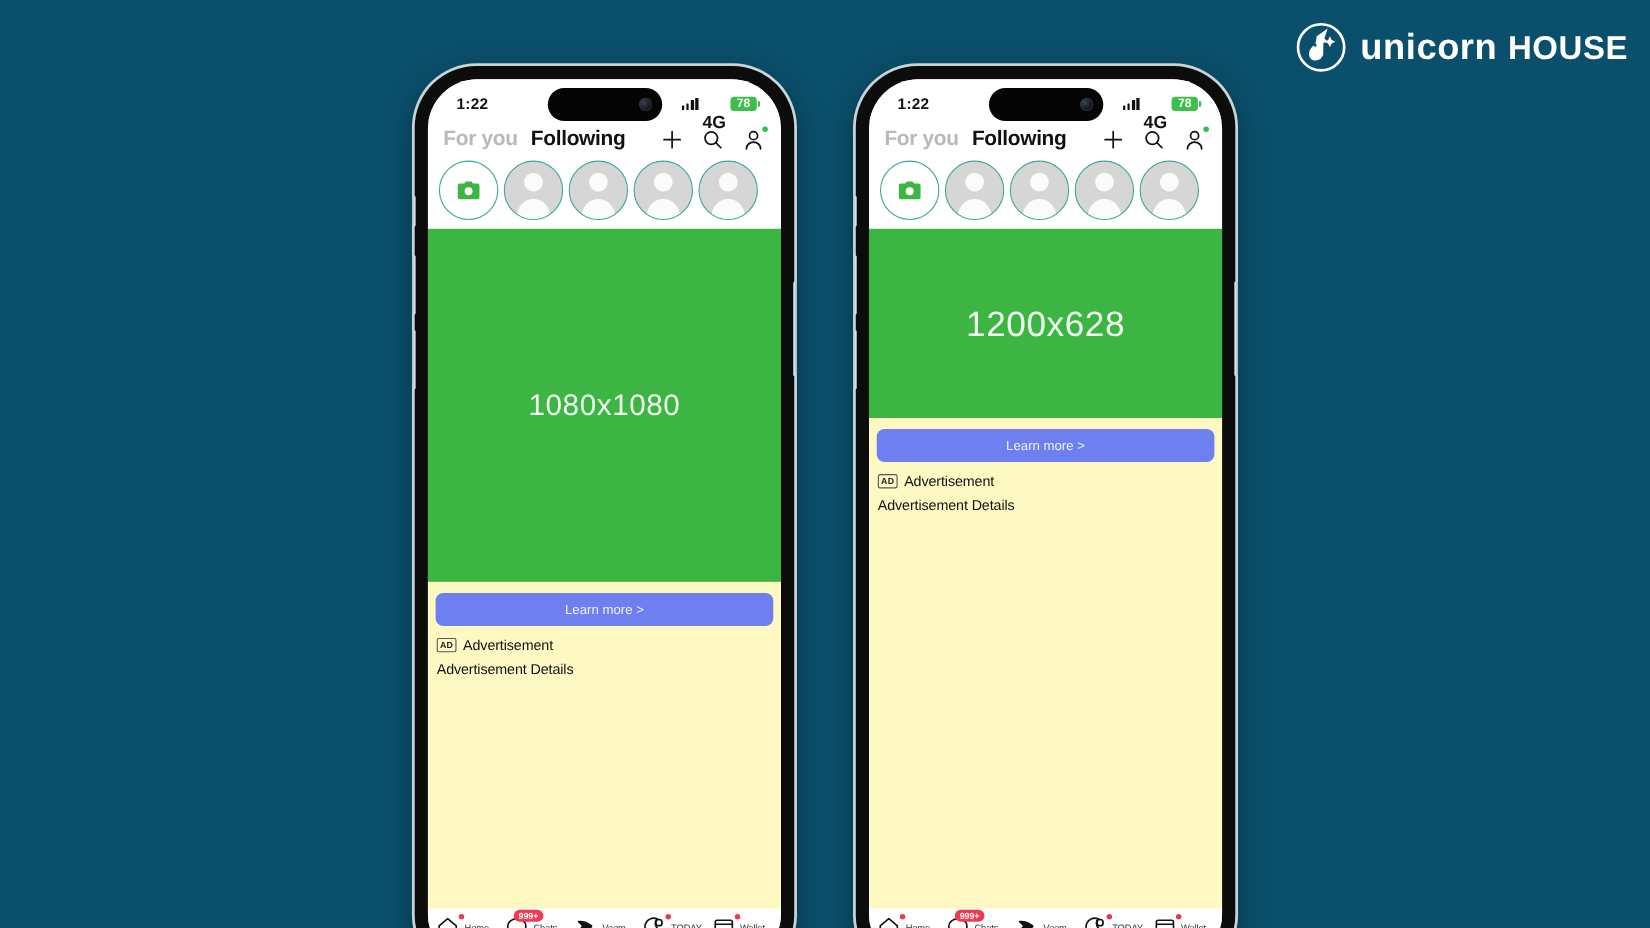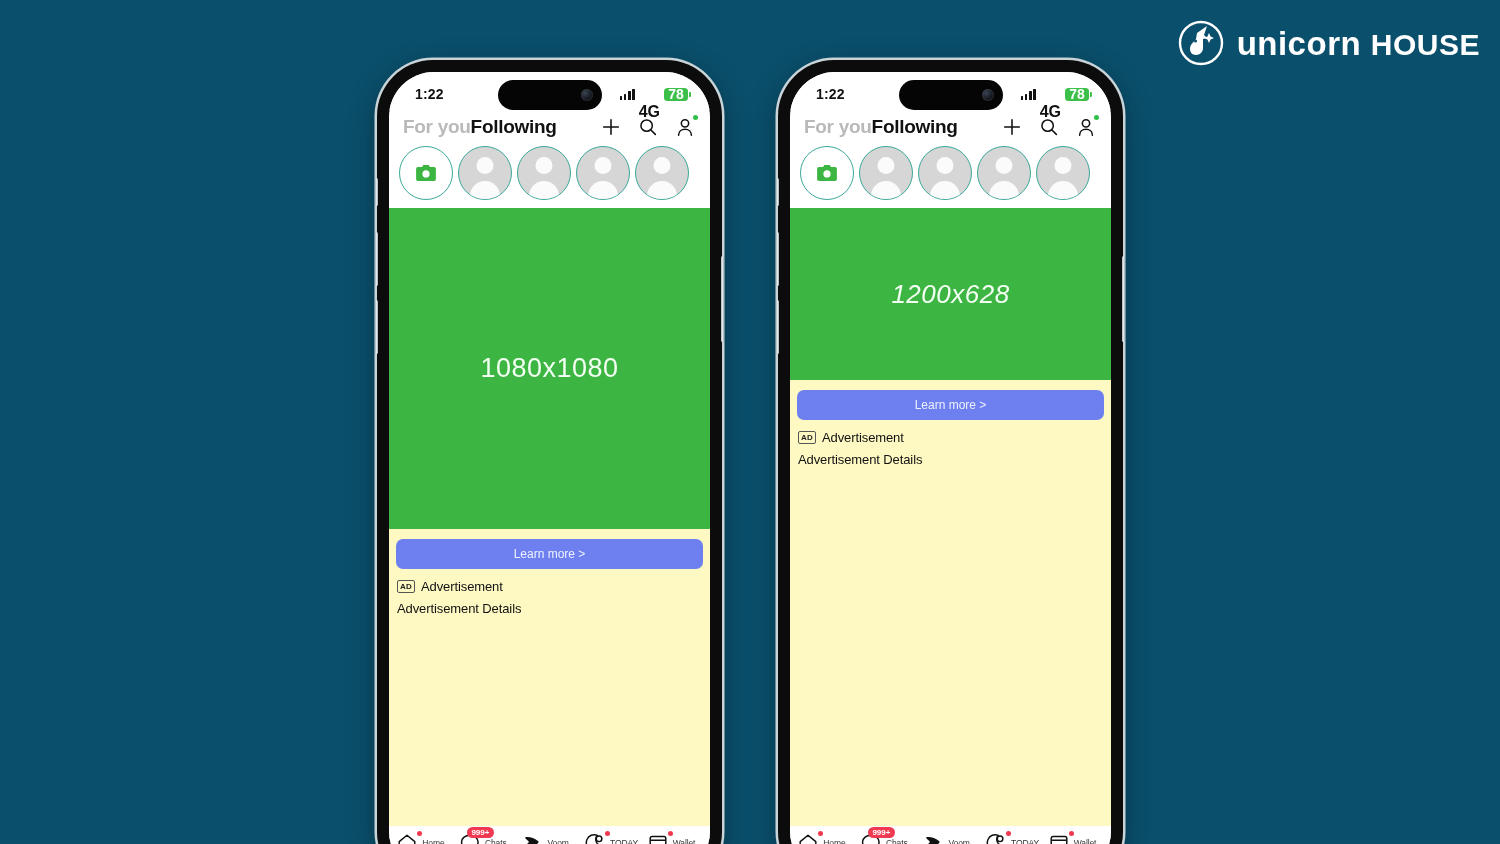--- a/index.html
+++ b/index.html
@@ -77,21 +77,21 @@
   .signal i:nth-child(3){ height: 8.5px; }
   .signal i:nth-child(4){ height: 11px; }
   .net { font-size: 16px; font-weight: 600; color: #111; margin-top: 36px; }
   .battery {
     position: relative;
     min-width: 24px; height: 13px;
     background: #3cc04a; border-radius: 3.5px;
     display: flex; align-items: center; justify-content: center;
     padding: 0 3px;
   }
-  .battery span { font-size: 14px; font-weight: 700; color: #ffffff; line-height: 1; }
+  .battery span { font-size: 11px; font-weight: 700; color: #ffffff; line-height: 1; }
   .battery::after {
     content: ""; position: absolute; right: -3px; top: 4px;
     width: 2px; height: 5px; background: #3cc04a; border-radius: 0 1px 1px 0;
   }
 
   .island {
     position: absolute; top: 8px; left: 50%; transform: translateX(-50%);
     width: 104px; height: 30px; border-radius: 16px; background: #050505;
     display: flex; align-items: center; justify-content: flex-end;
     padding-right: 9px;
@@ -99,21 +99,21 @@
   .island .lens {
     width: 12px; height: 12px; border-radius: 50%;
     background: radial-gradient(circle at 35% 35%, #3a4352 0%, #14181f 55%, #090a0d 100%);
     box-shadow: inset 0 0 2px rgba(255,255,255,0.25);
   }
 
   
   .app-header {
     display: flex; align-items: center;
     padding: 6px 14px 8px 14px;
-    gap: 0;
+    gap: 12px;
   }
   .tab { font-size: 19px; font-weight: 700; letter-spacing: -0.3px; }
   .tab-inactive { color: #b9b9b9; }
   .tab-active { color: #111; }
   .header-icons { margin-left: auto; display: flex; align-items: center; gap: 15px; }
   .hicon { width: 22px; height: 22px; position: relative; color: #111; }
   .hicon svg { display: block; width: 100%; height: 100%; }
   .dot-green {
     position: absolute; top: -1px; right: -2px;
     width: 5px; height: 5px; border-radius: 50%; background: #2fbf4a;
@@ -149,21 +149,21 @@
   
   .creative {
     background: #3cb542;
     display: flex; align-items: center; justify-content: center;
   }
   .creative-label {
     color: #f2fff2; font-size: 27px; font-weight: 400; letter-spacing: 0.5px;
   }
   #phone-1 .creative { flex: 0 0 321px; }
   #phone-2 .creative { flex: 0 0 172px; }
-  #phone-2 .creative-label { font-size: 26px; font-style: italic; }
+  #phone-2 .creative-label { font-size: 32px; }
 
   
   .ad-body { background: #fef9c3; flex: 1 1 auto; padding: 10px 7px 0 7px; }
   .cta {
     background: #6e80ef; color: #eef1ff;
     border-radius: 7px; border: none;
     height: 30px; width: 100%;
     font-size: 12px; font-weight: 400;
     font-family: "Liberation Sans", sans-serif;
     display: flex; align-items: center; justify-content: center;

